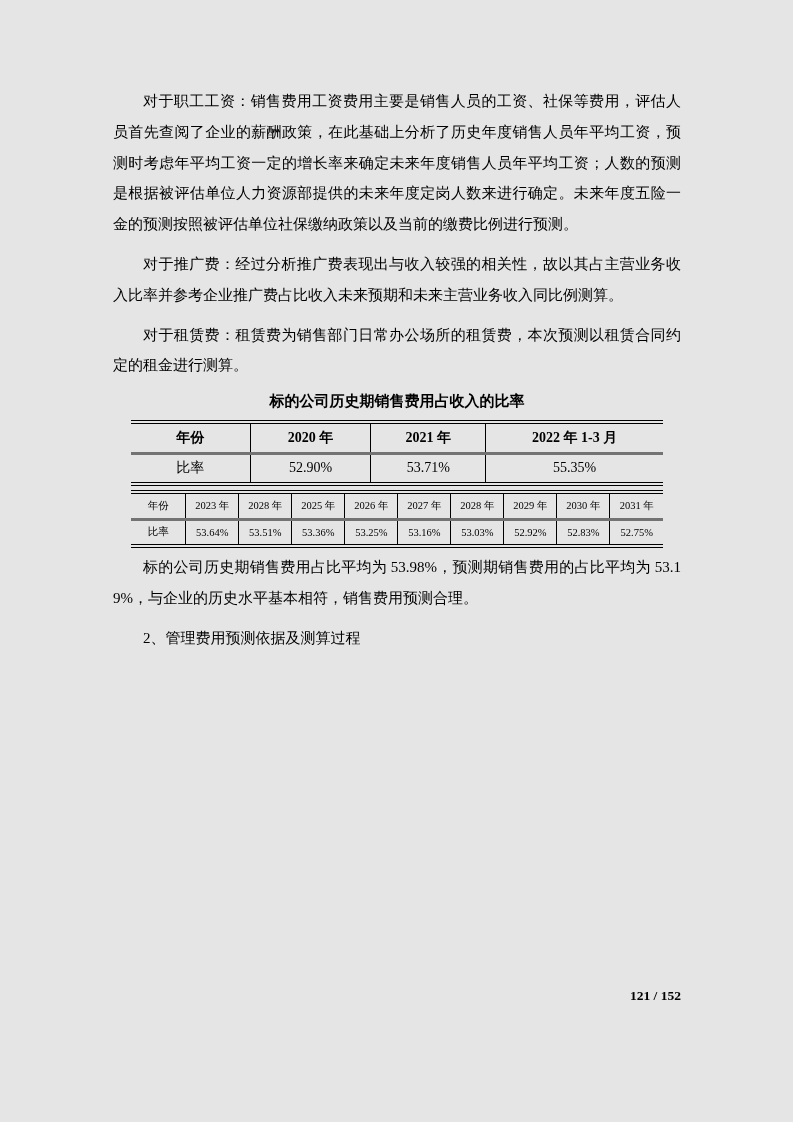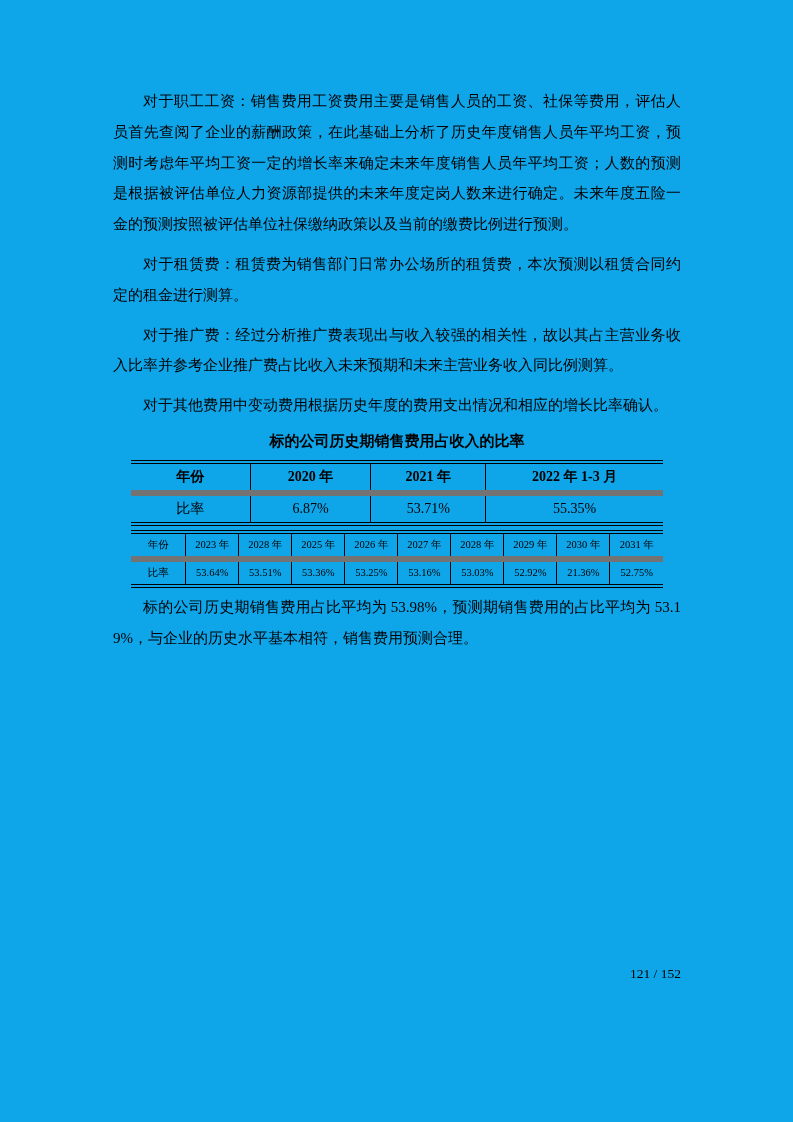--- a/index.html
+++ b/index.html
@@ -1,20 +1,20 @@
 <!DOCTYPE html>
 <html><head>
 <meta charset="utf-8">
 <style>
   * { margin:0; padding:0; box-sizing:border-box; }
   html,body { background:#ffffff; }
   .page {
     position:relative;
     width:793px; height:1122px;
-    background:#0ea5e9;
+    background:#e5e5e5;
     font-family:"Liberation Serif","DejaVu Serif",serif;
     color:#000000;
     overflow:hidden;
   }
   .content {
     position:absolute;
     left:113px; top:86px;
     width:568px;
   }
   p.body {
@@ -42,63 +42,62 @@
   }
   table.tbl td {
     border-left:1px solid #000;
     text-align:center;
     vertical-align:middle;
     padding:0 2px;
     overflow:hidden;
     white-space:nowrap;
   }
   table.tbl td:first-child { border-left:none; }
-  table.tbl tr.hdr td { border-bottom:6px solid #737373; }
+  table.tbl tr.hdr td { border-bottom:3px solid #737373; }
   table.hist { width:532px; }
   table.hist td { height:31px; font-size:14px; }
   table.hist tr.hdr td { font-weight:bold; }
   table.fore { width:532px; }
   table.fore td { height:27px; font-size:10.5px; }
   .footer {
     position:absolute;
-    right:112px; top:966px;
+    right:112px; top:988px;
     font-size:13.5px;
-    font-weight:normal;
+    font-weight:bold;
   }
 </style>
 </head>
 <body>
 
 <div class="page">
   <div class="content">
 
     <p class="body">对于职工工资：销售费用工资费用主要是销售人员的工资、社保等费用，评估人员首先查阅了企业的薪酬政策，在此基础上分析了历史年度销售人员年平均工资，预测时考虑年平均工资一定的增长率来确定未来年度销售人员年平均工资；人数的预测是根据被评估单位人力资源部提供的未来年度定岗人数来进行确定。未来年度五险一金的预测按照被评估单位社保缴纳政策以及当前的缴费比例进行预测。</p>
+    <p class="body">对于推广费：经过分析推广费表现出与收入较强的相关性，故以其占主营业务收入比率并参考企业推广费占比收入未来预期和未来主营业务收入同比例测算。</p>
     <p class="body">对于租赁费：租赁费为销售部门日常办公场所的租赁费，本次预测以租赁合同约定的租金进行测算。</p>
-    <p class="body">对于推广费：经过分析推广费表现出与收入较强的相关性，故以其占主营业务收入比率并参考企业推广费占比收入未来预期和未来主营业务收入同比例测算。</p>
-    <p class="body">对于其他费用中变动费用根据历史年度的费用支出情况和相应的增长比率确认。</p>
 
     <div class="tbl-title">标的公司历史期销售费用占收入的比率</div>
 
     <table class="tbl hist">
       <colgroup>
         <col style="width:22.4%">
           <col style="width:22.7%">
           <col style="width:21.6%">
           <col style="width:33.3%">
       </colgroup>
       <tbody>
           <tr class="hdr">
         <td>年份</td>
         <td>2020 年</td>
         <td>2021 年</td>
         <td>2022 年 1-3 月</td>
       </tr>
       <tr>
         <td>比率</td>
-        <td>6.87%</td>
+        <td>52.90%</td>
         <td>53.71%</td>
         <td>55.35%</td>
       </tr>
     </tbody>
       </table>
 
 
     <table class="tbl fore">
       <colgroup>
         <col style="width:10.3%">
@@ -127,24 +126,25 @@
       </tr>
       <tr>
         <td>比率</td>
         <td>53.64%</td>
         <td>53.51%</td>
         <td>53.36%</td>
         <td>53.25%</td>
         <td>53.16%</td>
         <td>53.03%</td>
         <td>52.92%</td>
-        <td>21.36%</td>
+        <td>52.83%</td>
         <td>52.75%</td>
       </tr>
     </tbody>
       </table>
 
     <p class="body" style="margin-top:0;">标的公司历史期销售费用占比平均为 53.98%，预测期销售费用的占比平均为 53.19%，与企业的历史水平基本相符，销售费用预测合理。</p>
+    <p class="body">2、管理费用预测依据及测算过程</p>
 
   </div>
 
   <div class="footer">121 / 152</div>
 </div>
 
 </body></html>

